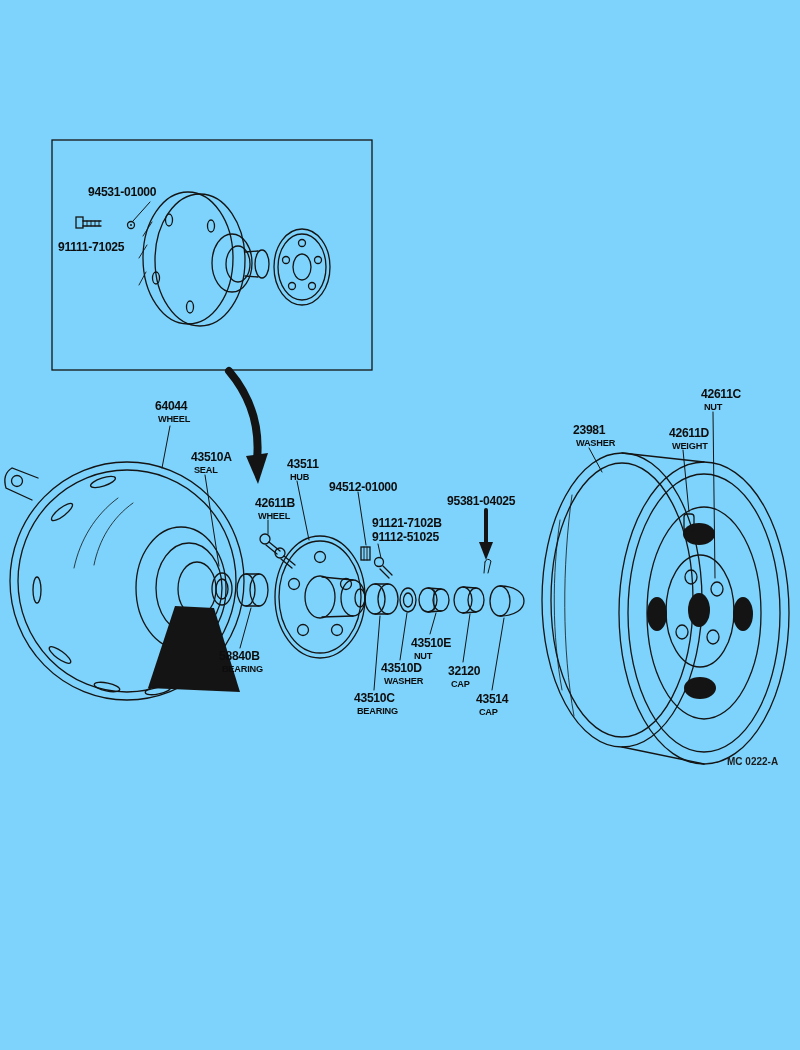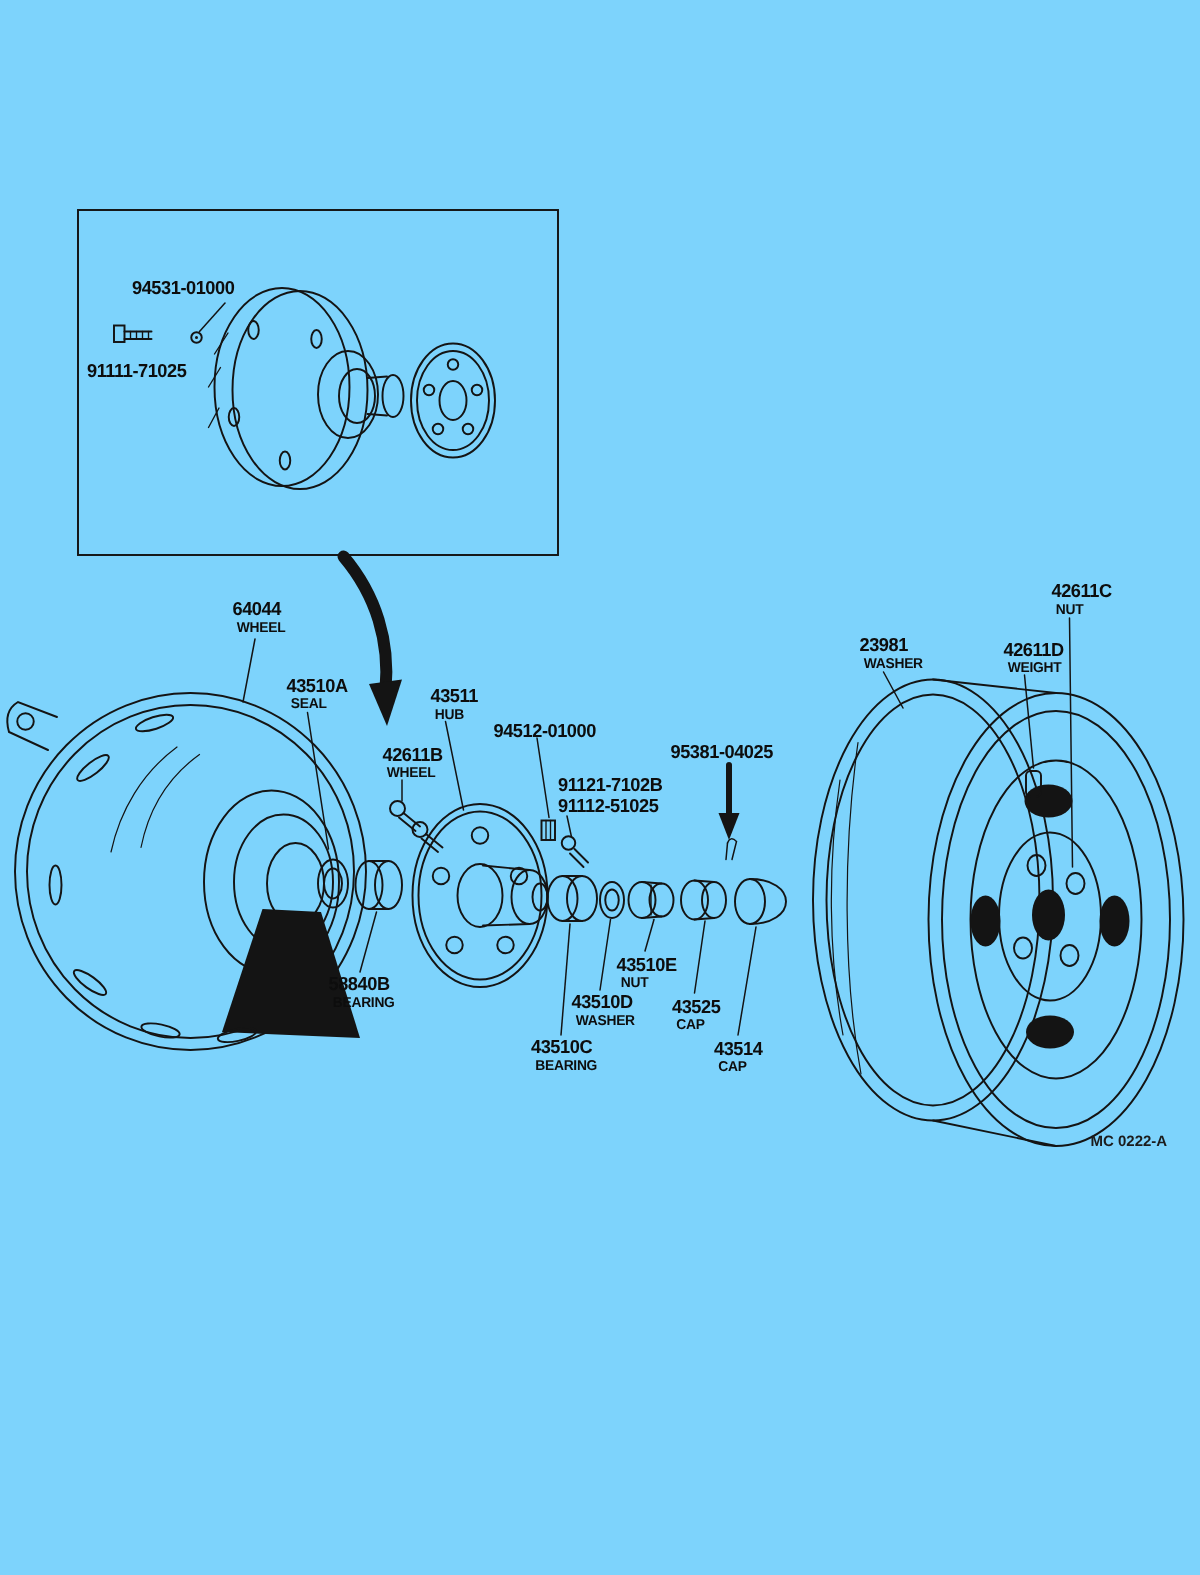--- a/index.html
+++ b/index.html
@@ -339,21 +339,21 @@
       <div class="pn">43510D</div>
       <div class="pd">WASHER</div>
     </div>
 
     <div class="part-label" style="left:411px;top:637px">
       <div class="pn">43510E</div>
       <div class="pd">NUT</div>
     </div>
 
     <div class="part-label" style="left:448px;top:665px">
-      <div class="pn">43525</div>
+      <div class="pn">32120</div>
       <div class="pd">CAP</div>
     </div>
 
     <div class="part-label" style="left:476px;top:693px">
       <div class="pn">43514</div>
       <div class="pd">CAP</div>
     </div>
 
   </div>
 

